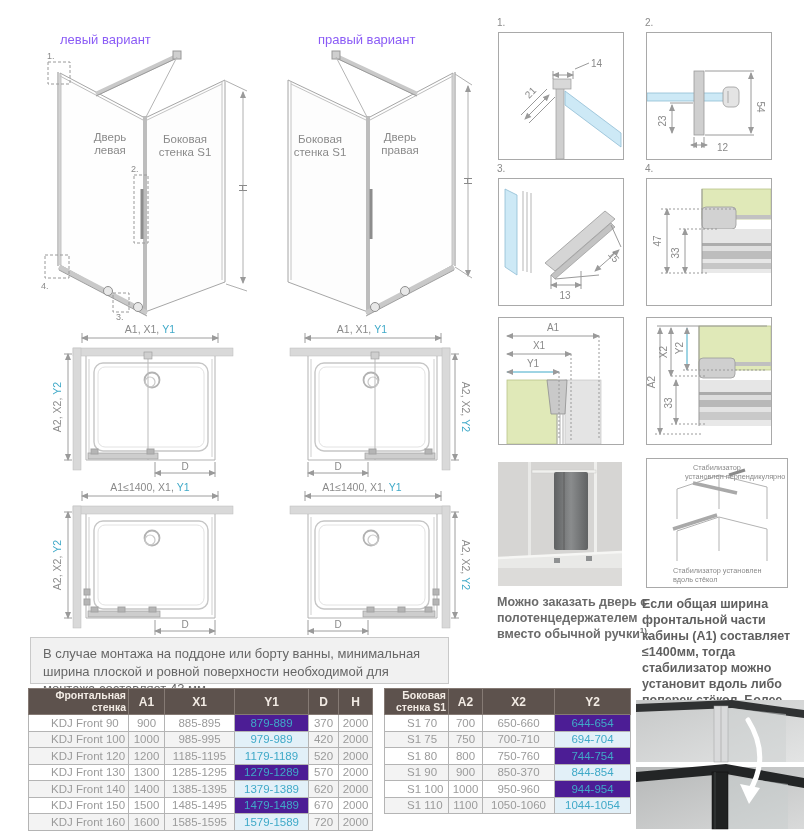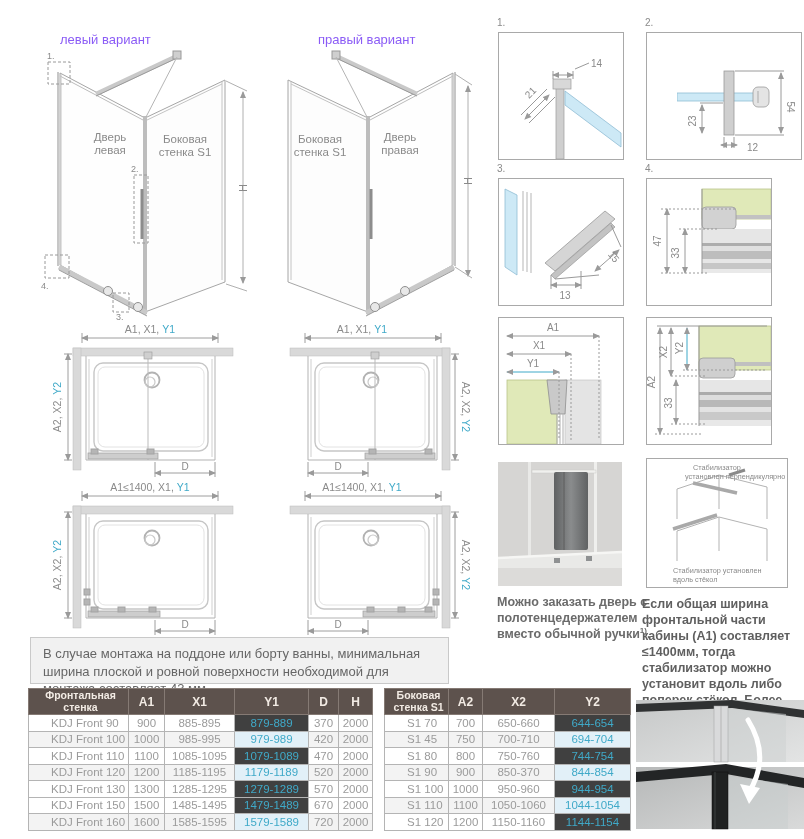--- a/index.html
+++ b/index.html
@@ -10,25 +10,25 @@
   svg text{font-family:"Liberation Sans",sans-serif;fill:#8a8a8a;}
   .variant-title{font-size:13px;color:#8b5cf6;text-align:left;width:150px;}
   .detail-num{font-size:10px;color:#8a8a8a;}
   .detail-box{border:1px solid #a9a9a9;background:#fff;}
   .caption{font-size:12.5px;line-height:1.28;color:#6b6b6b;font-weight:bold;}
   .note-box{background:#f1f1f1;border:1px solid #c9c9c9;font-size:13px;line-height:1.35;
             color:#666;padding:7px 12px;box-sizing:border-box;}
   .spec-table{border-collapse:collapse;table-layout:fixed;font-size:11.5px;color:#9b9b9b;background:#fff;}
   .spec-table th{background:#5d524d;color:#f2ebe4;font-weight:bold;font-size:12px;
                  border:1px solid #857a74;padding:1px 2px;height:17px;}
-  .spec-table th.name{font-size:10.5px;text-align:center;padding-left:6px;line-height:1.1;}
+  .spec-table th.name{font-size:10.5px;text-align:right;padding-left:6px;line-height:1.1;}
   .spec-table td{border:1px solid #b4b4b4;text-align:center;padding:0 2px;height:15.5px;background:#fff;}
   .spec-table td:first-child{text-align:left;padding-left:22px;}
   .spec-table tr.alt td{background:#f3f3f3;}
-  .front-table td:nth-child(4),.side-table td:nth-child(4){color:#3fa9c8;background:#404040;}
+  .front-table td:nth-child(4),.side-table td:nth-child(4){color:#3fa9c8;background:#4c1d95;}
   .front-table tr.alt td:nth-child(4),.side-table tr.alt td:nth-child(4){background:#e2f0f8;}
   sup{font-size:8px;}
 </style>
 </head>
 <body>
 
 <svg width="0" height="0" class="abs">
   <defs>
     <marker id="aE" markerWidth="8" markerHeight="8" refX="6" refY="3" orient="auto">
       <path d="M0,0 L7,3 L0,6 Z" fill="#9a9a9a"></path>
@@ -272,21 +272,21 @@
     <path d="M26,86 L50,62" marker-start="url(#aS)" marker-end="url(#aE)"></path>
     <path d="M30,90 L56,64"></path>
         <path d="M22,82 L48,56"></path>
   </g>
   <text x="92" y="34" font-size="10">14</text>
   <text x="30" y="66" font-size="10" transform="rotate(-45,30,66)">21</text>
 </svg>
 </div>
 
 <div class="abs detail-num" style="left:645px;top:17px;">2.</div>
-<div class="abs detail-box" style="left:646px;top:32px;width:124px;height:126px;padding-left:30px;">
+<div class="abs detail-box" style="left:646px;top:32px;width:124px;height:126px;">
 <svg width="124" height="126" viewBox="0 0 124 126">
   <rect x="0" y="60" width="78" height="8" fill="#cde9f6" stroke="#8fbdd4" stroke-width="0.8"></rect>
   <rect x="47" y="38" width="10" height="64" fill="#cfcfcf" stroke="#9a9a9a" stroke-width="0.8"></rect>
   <rect x="76" y="54" width="16" height="20" rx="5" fill="#e4e4e4" stroke="#9a9a9a" stroke-width="0.8"></rect>
   <path d="M81,58 L81,70" stroke="#aaa" fill="none"></path>
   <g stroke="#9a9a9a" fill="none">
     <path d="M104,40 L104,100" marker-start="url(#aS)" marker-end="url(#aE)"></path>
     <path d="M58,38 L107,38"></path>
         <path d="M58,102 L107,102"></path>
     <path d="M25,72 L25,100" marker-start="url(#aS)" marker-end="url(#aE)"></path>
@@ -523,42 +523,42 @@
         <td>2000</td>
       </tr>
       <tr class="alt">
         <td>KDJ Front 100</td>
         <td>1000</td>
         <td>985-995</td>
         <td>979-989</td>
         <td>420</td>
         <td>2000</td>
       </tr>
-      <tr>
-        <td>KDJ Front 110</td>
-        <td>1100</td>
-        <td>1085-1095</td>
-        <td>1079-1089</td>
-        <td>470</td>
-        <td>2000</td>
-      </tr>
       <tr class="alt">
         <td>KDJ Front 120</td>
         <td>1200</td>
         <td>1185-1195</td>
         <td>1179-1189</td>
         <td>520</td>
         <td>2000</td>
       </tr>
       <tr>
         <td>KDJ Front 130</td>
         <td>1300</td>
         <td>1285-1295</td>
         <td>1279-1289</td>
         <td>570</td>
+        <td>2000</td>
+      </tr>
+      <tr class="alt">
+        <td>KDJ Front 140</td>
+        <td>1400</td>
+        <td>1385-1395</td>
+        <td>1379-1389</td>
+        <td>620</td>
         <td>2000</td>
       </tr>
       <tr>
         <td>KDJ Front 150</td>
         <td>1500</td>
         <td>1485-1495</td>
         <td>1479-1489</td>
         <td>670</td>
         <td>2000</td>
       </tr>
@@ -589,21 +589,21 @@
     </tr>
   </thead>
   <tbody>
       <tr>
         <td>S1 70</td>
         <td>700</td>
         <td>650-660</td>
         <td>644-654</td>
       </tr>
       <tr class="alt">
-        <td>S1 45</td>
+        <td>S1 75</td>
         <td>750</td>
         <td>700-710</td>
         <td>694-704</td>
       </tr>
       <tr>
         <td>S1 80</td>
         <td>800</td>
         <td>750-760</td>
         <td>744-754</td>
       </tr>
@@ -618,20 +618,14 @@
         <td>1000</td>
         <td>950-960</td>
         <td>944-954</td>
       </tr>
       <tr class="alt">
         <td>S1 110</td>
         <td>1100</td>
         <td>1050-1060</td>
         <td>1044-1054</td>
       </tr>
-      <tr>
-        <td>S1 120</td>
-        <td>1200</td>
-        <td>1150-1160</td>
-        <td>1144-1154</td>
-      </tr>
     </tbody>
 </table>
 
 </body></html>

